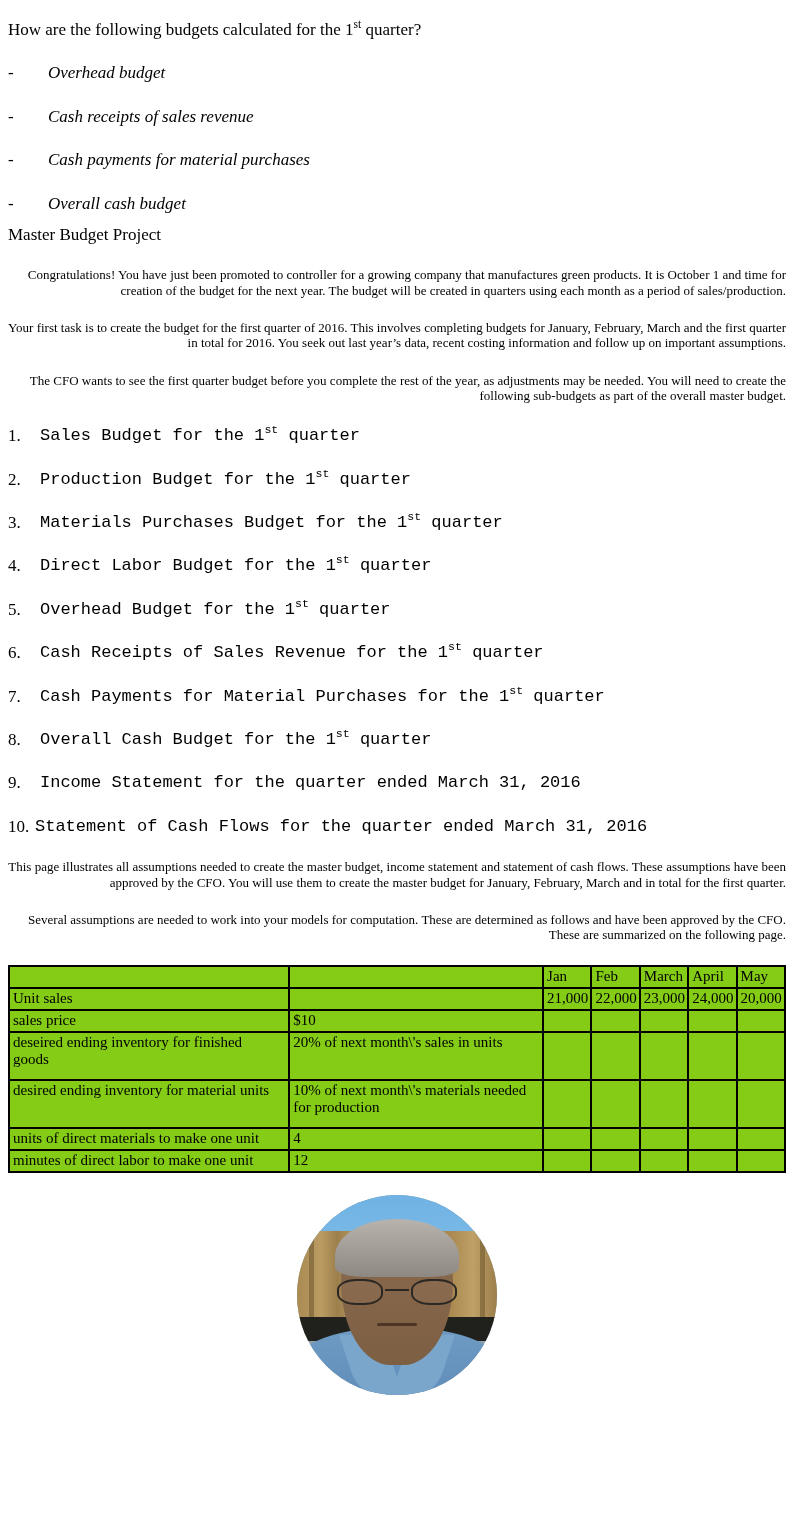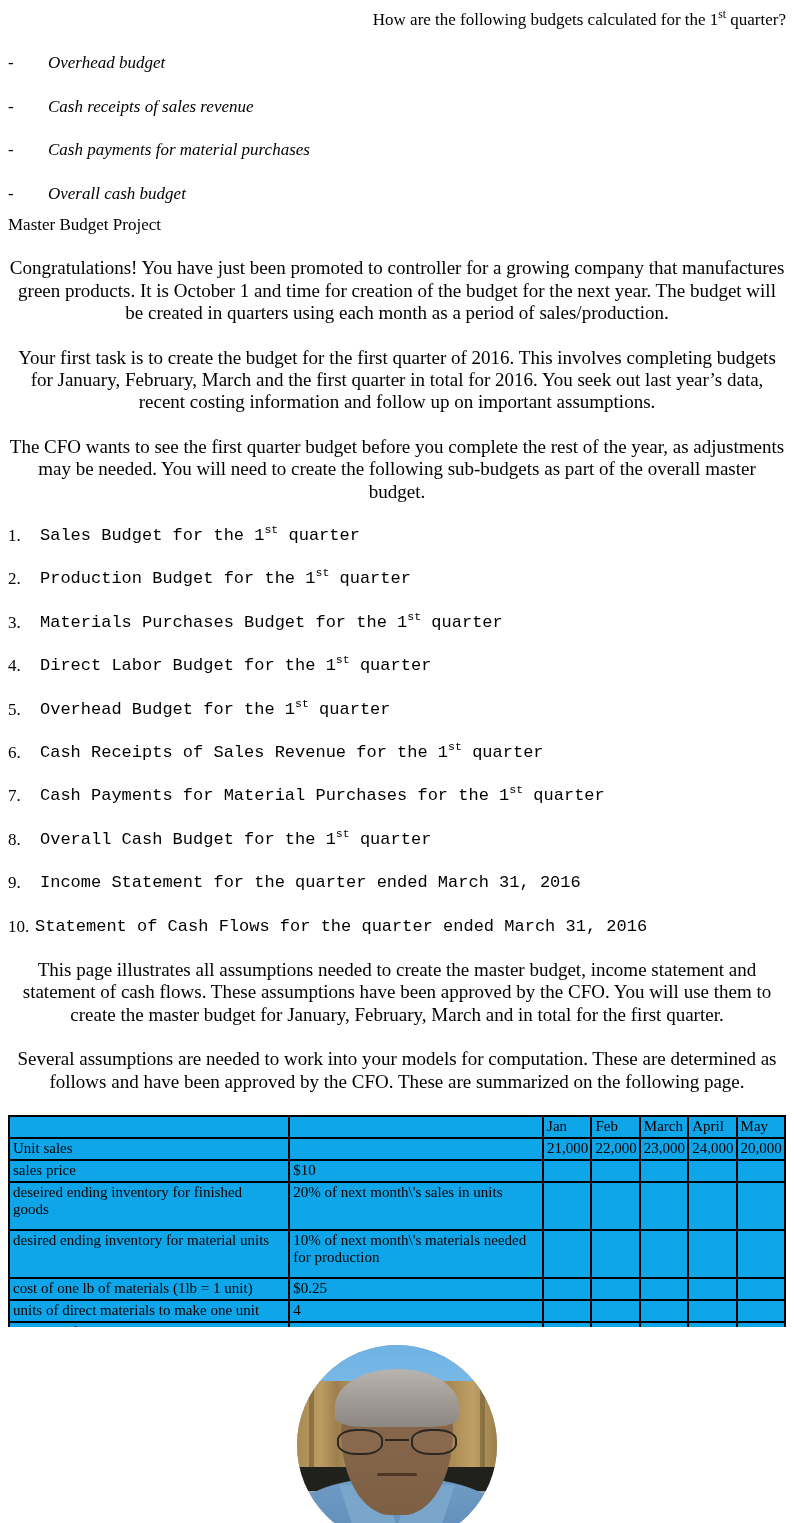--- a/index.html
+++ b/index.html
@@ -17,22 +17,21 @@
     overflow: hidden;
   }
 
   .doc {
     padding: 0 8px;
   }
 
   .q-line {
     font-size: 17px;
     line-height: 1.2;
-    margin: 10px 0 0 0;
-    text-align: right;
+    margin: 20px 0 0 0;
   }
 
   sup {
     font-size: 0.68em;
     vertical-align: super;
     line-height: 0;
   }
 
   .dash-list {
     margin: 0;
@@ -51,24 +50,24 @@
   }
   .dash-text { flex: 1 1 auto; font-style: italic; }
 
   .section-title {
     font-size: 17px;
     line-height: 1.2;
     margin-top: 11px;
   }
 
   .para {
-    font-size: 19px;
+    font-size: 13px;
     line-height: 1.18;
     margin-top: 22px;
-    text-align: center;
+    text-align: right;
   }
 
   .num-list {
     margin: 0;
     padding: 0;
     list-style: none;
   }
   .num-item {
     font-size: 17px;
     line-height: 1.2;
@@ -97,21 +96,21 @@
     width: 778px;
     table-layout: fixed;
     border: 1px solid #000;
     font-size: 15px;
     line-height: 1.14;
   }
   table.assumptions td {
     border: 1px solid #000;
     padding: 1px 9px 2px 3px;
     vertical-align: top;
-    background: #0ea5e9;
+    background: #84cc16;
   }
   .col-label  { width: 278px; }
   .col-value  { width: 252px; }
   .col-month  { width: 48px; }
   .cell-month-head, .cell-month-val { white-space: nowrap; }
   .row-tall td { height: 48px; }
   .row-norm td { height: 21px; }
 
   
   .photo-block {
@@ -356,29 +355,20 @@
           <td>20% of next month\'s sales in units</td>
           <td></td>
           <td></td>
           <td></td>
           <td></td>
           <td></td>
         </tr>
         <tr class="row-tall">
           <td>desired ending inventory for material units</td>
           <td>10% of next month\'s materials needed for production</td>
-          <td></td>
-          <td></td>
-          <td></td>
-          <td></td>
-          <td></td>
-        </tr>
-        <tr class="row-norm">
-          <td>cost of one lb of materials (1lb = 1 unit)</td>
-          <td>$0.25</td>
           <td></td>
           <td></td>
           <td></td>
           <td></td>
           <td></td>
         </tr>
         <tr class="row-norm">
           <td>units of direct materials to make one unit</td>
           <td>4</td>
           <td></td>

